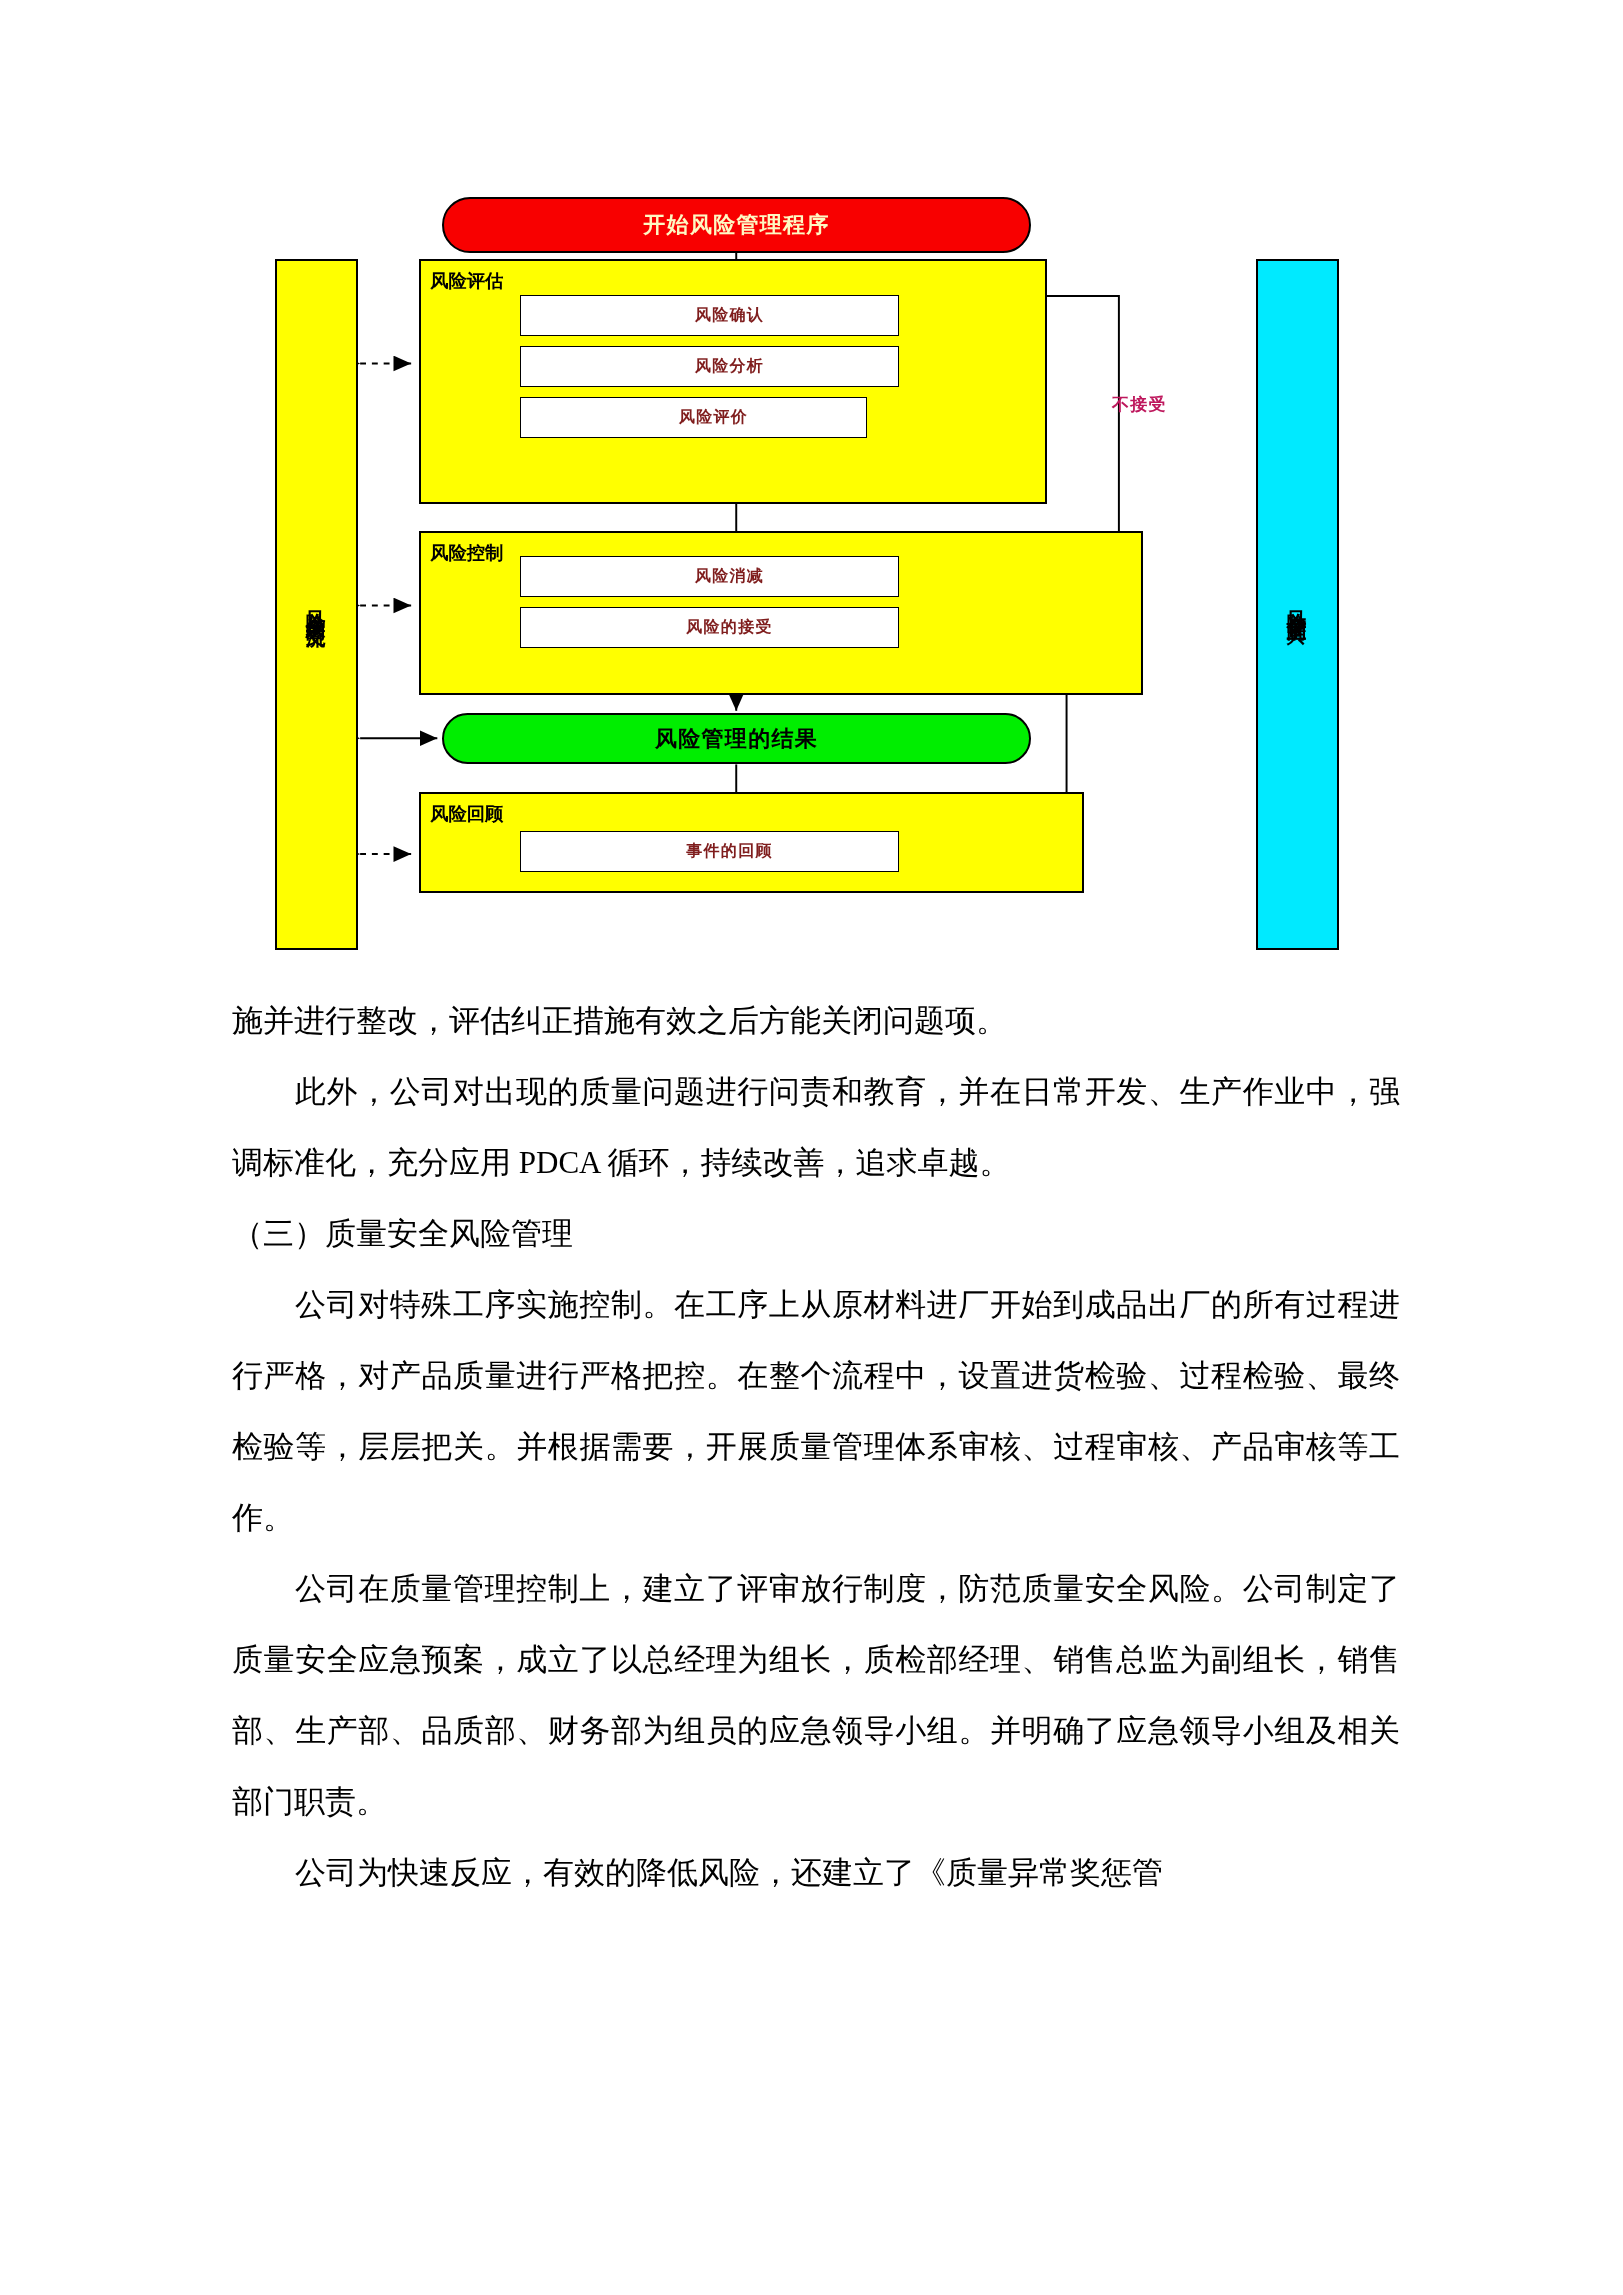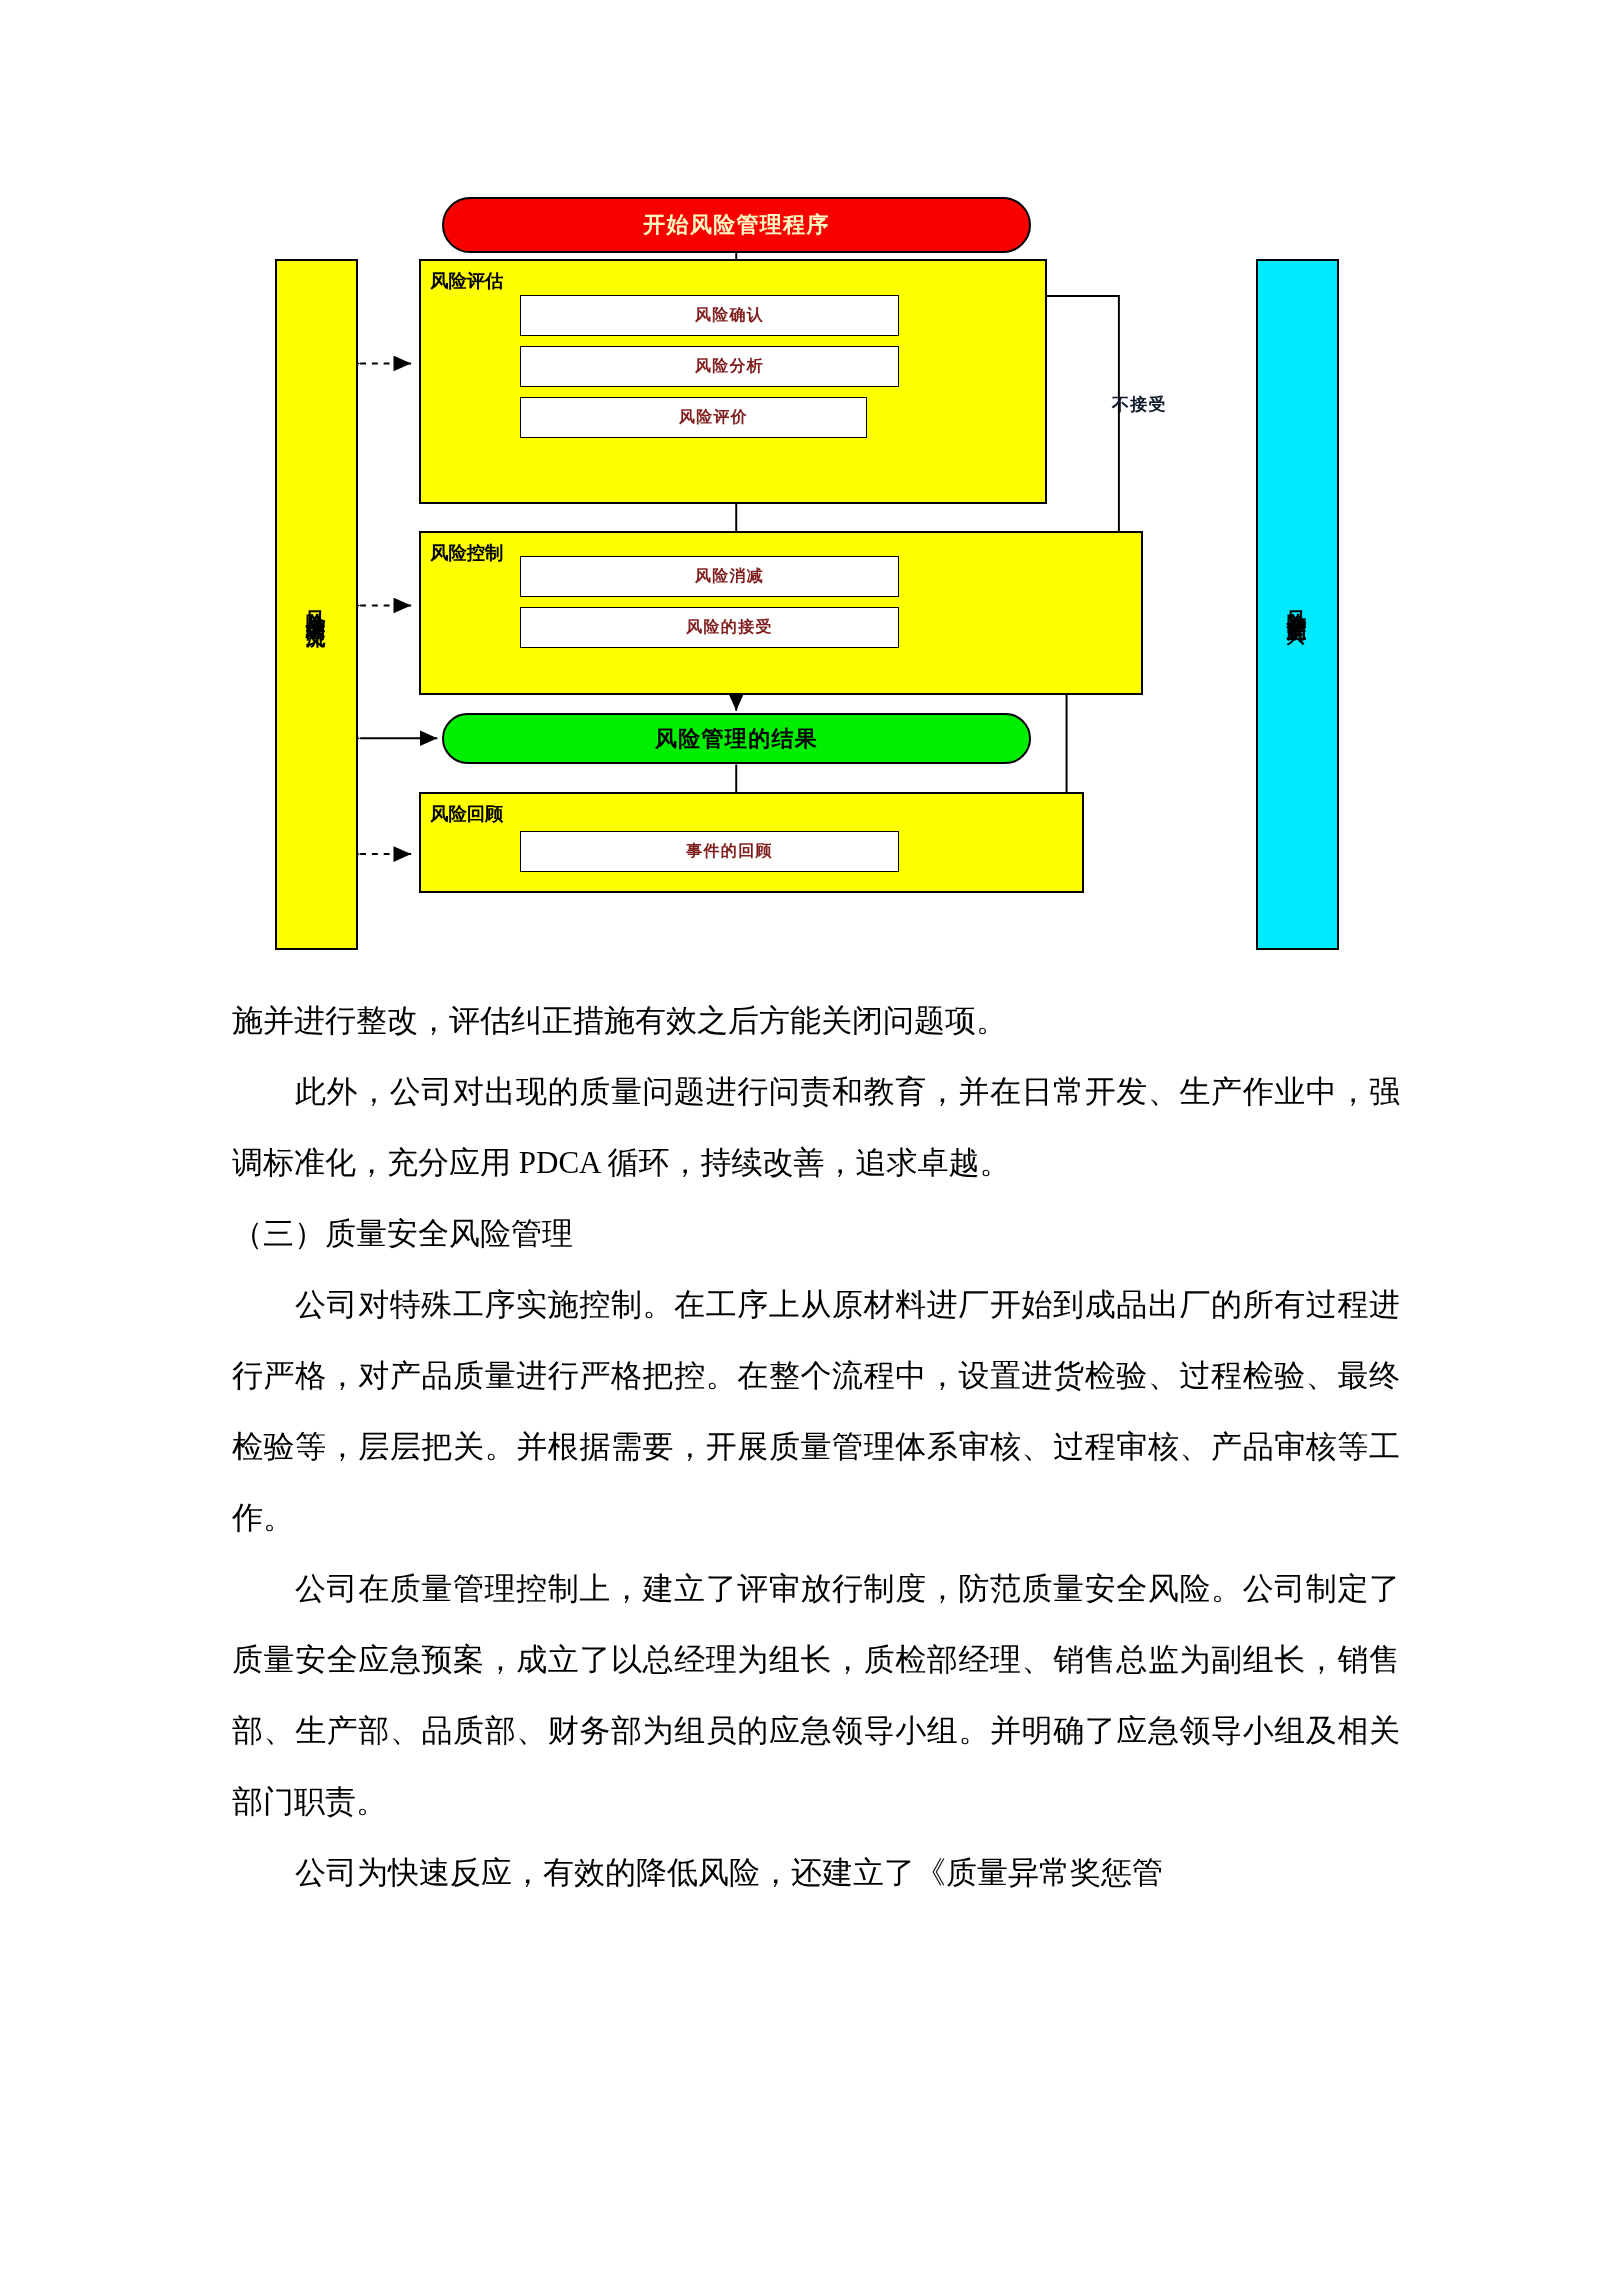--- a/index.html
+++ b/index.html
@@ -147,21 +147,21 @@
     color: #000;
   }
 
   .reject-label {
     position: absolute;
     left: 850px;
     top: 216px;
     font-family: "Liberation Sans", sans-serif;
     font-weight: bold;
     font-size: 17px;
-    color: #0f172a;
+    color: #be185d;
     letter-spacing: 1.3px;
   }
 
   .svg-layer {
     position: absolute;
     left: 0; top: 0;
     width: 1112px;
     height: 785px;
     pointer-events: none;
   }

